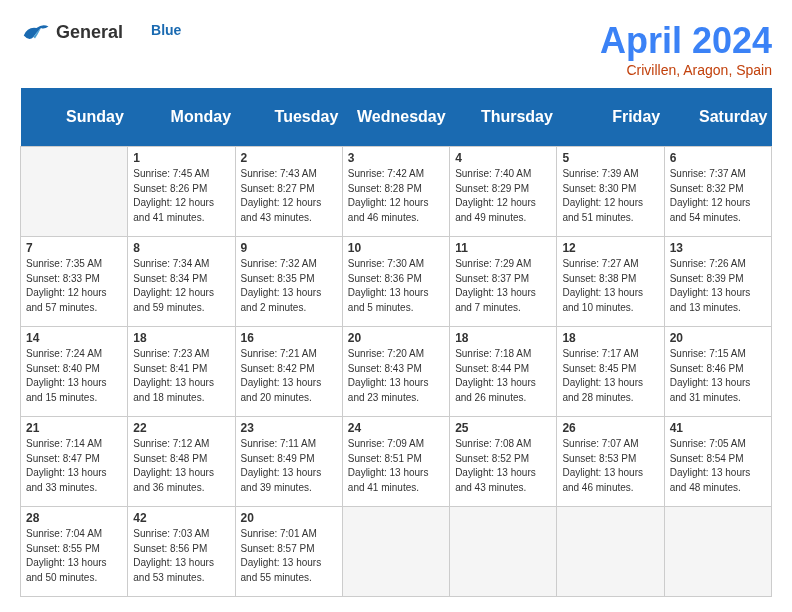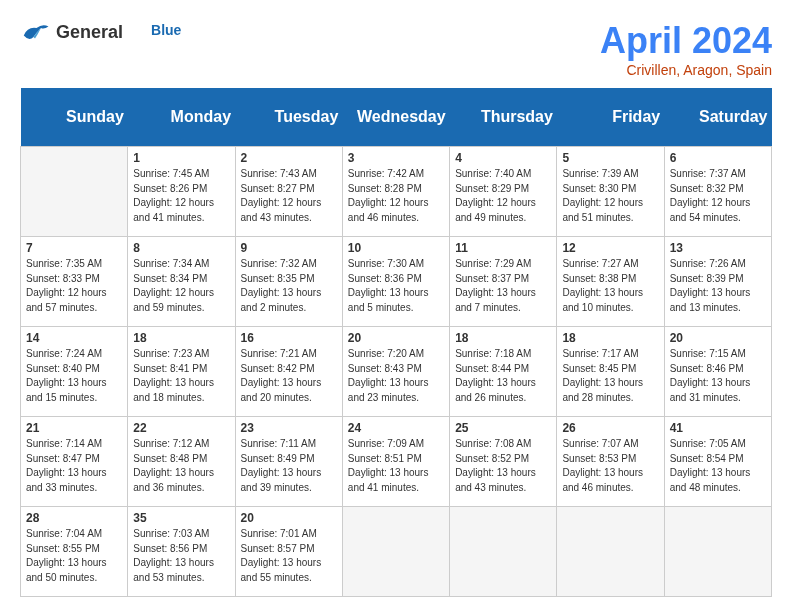--- a/index.html
+++ b/index.html
@@ -237,21 +237,21 @@
           <span class="day-num">41</span>
           <div class="day-info">Sunrise: 7:05 AM<br>Sunset: 8:54 PM<br>Daylight: 13 hours<br>and 48 minutes.</div>
         </td>
       </tr>
       <tr>
         <td>
           <span class="day-num">28</span>
           <div class="day-info">Sunrise: 7:04 AM<br>Sunset: 8:55 PM<br>Daylight: 13 hours<br>and 50 minutes.</div>
         </td>
         <td>
-          <span class="day-num">35</span>
+          <span class="day-num">42</span>
           <div class="day-info">Sunrise: 7:03 AM<br>Sunset: 8:56 PM<br>Daylight: 13 hours<br>and 53 minutes.</div>
         </td>
         <td>
           <span class="day-num">20</span>
           <div class="day-info">Sunrise: 7:01 AM<br>Sunset: 8:57 PM<br>Daylight: 13 hours<br>and 55 minutes.</div>
         </td>
         <td class="empty"></td>
         <td class="empty"></td>
         <td class="empty"></td>
         <td class="empty"></td>

